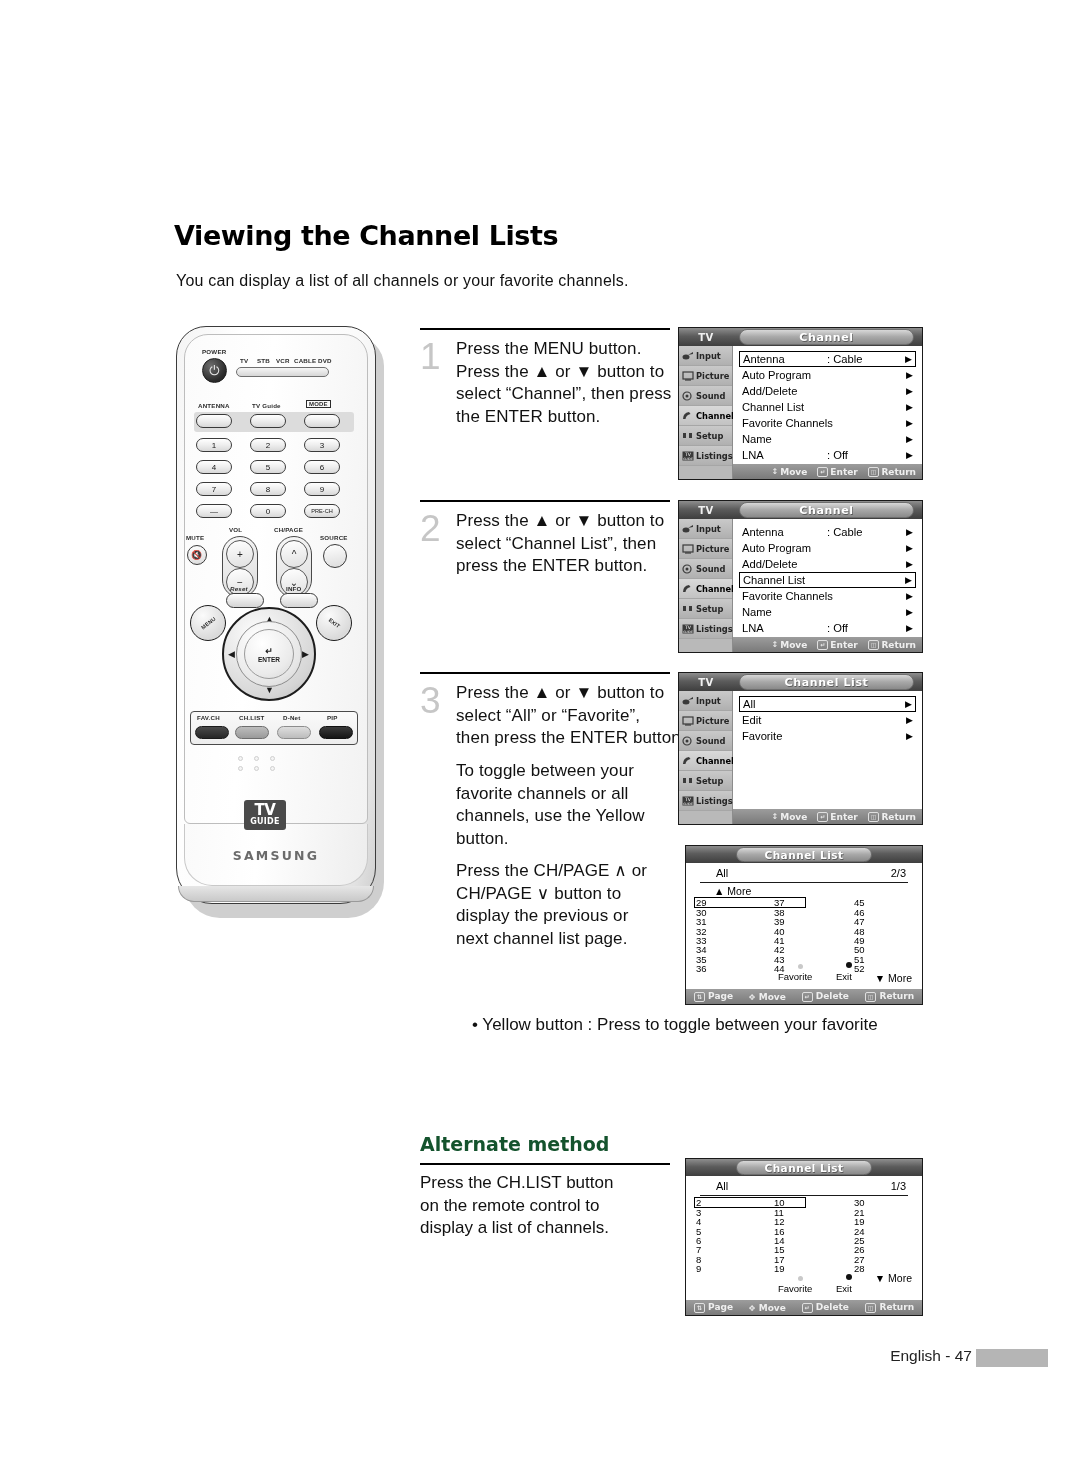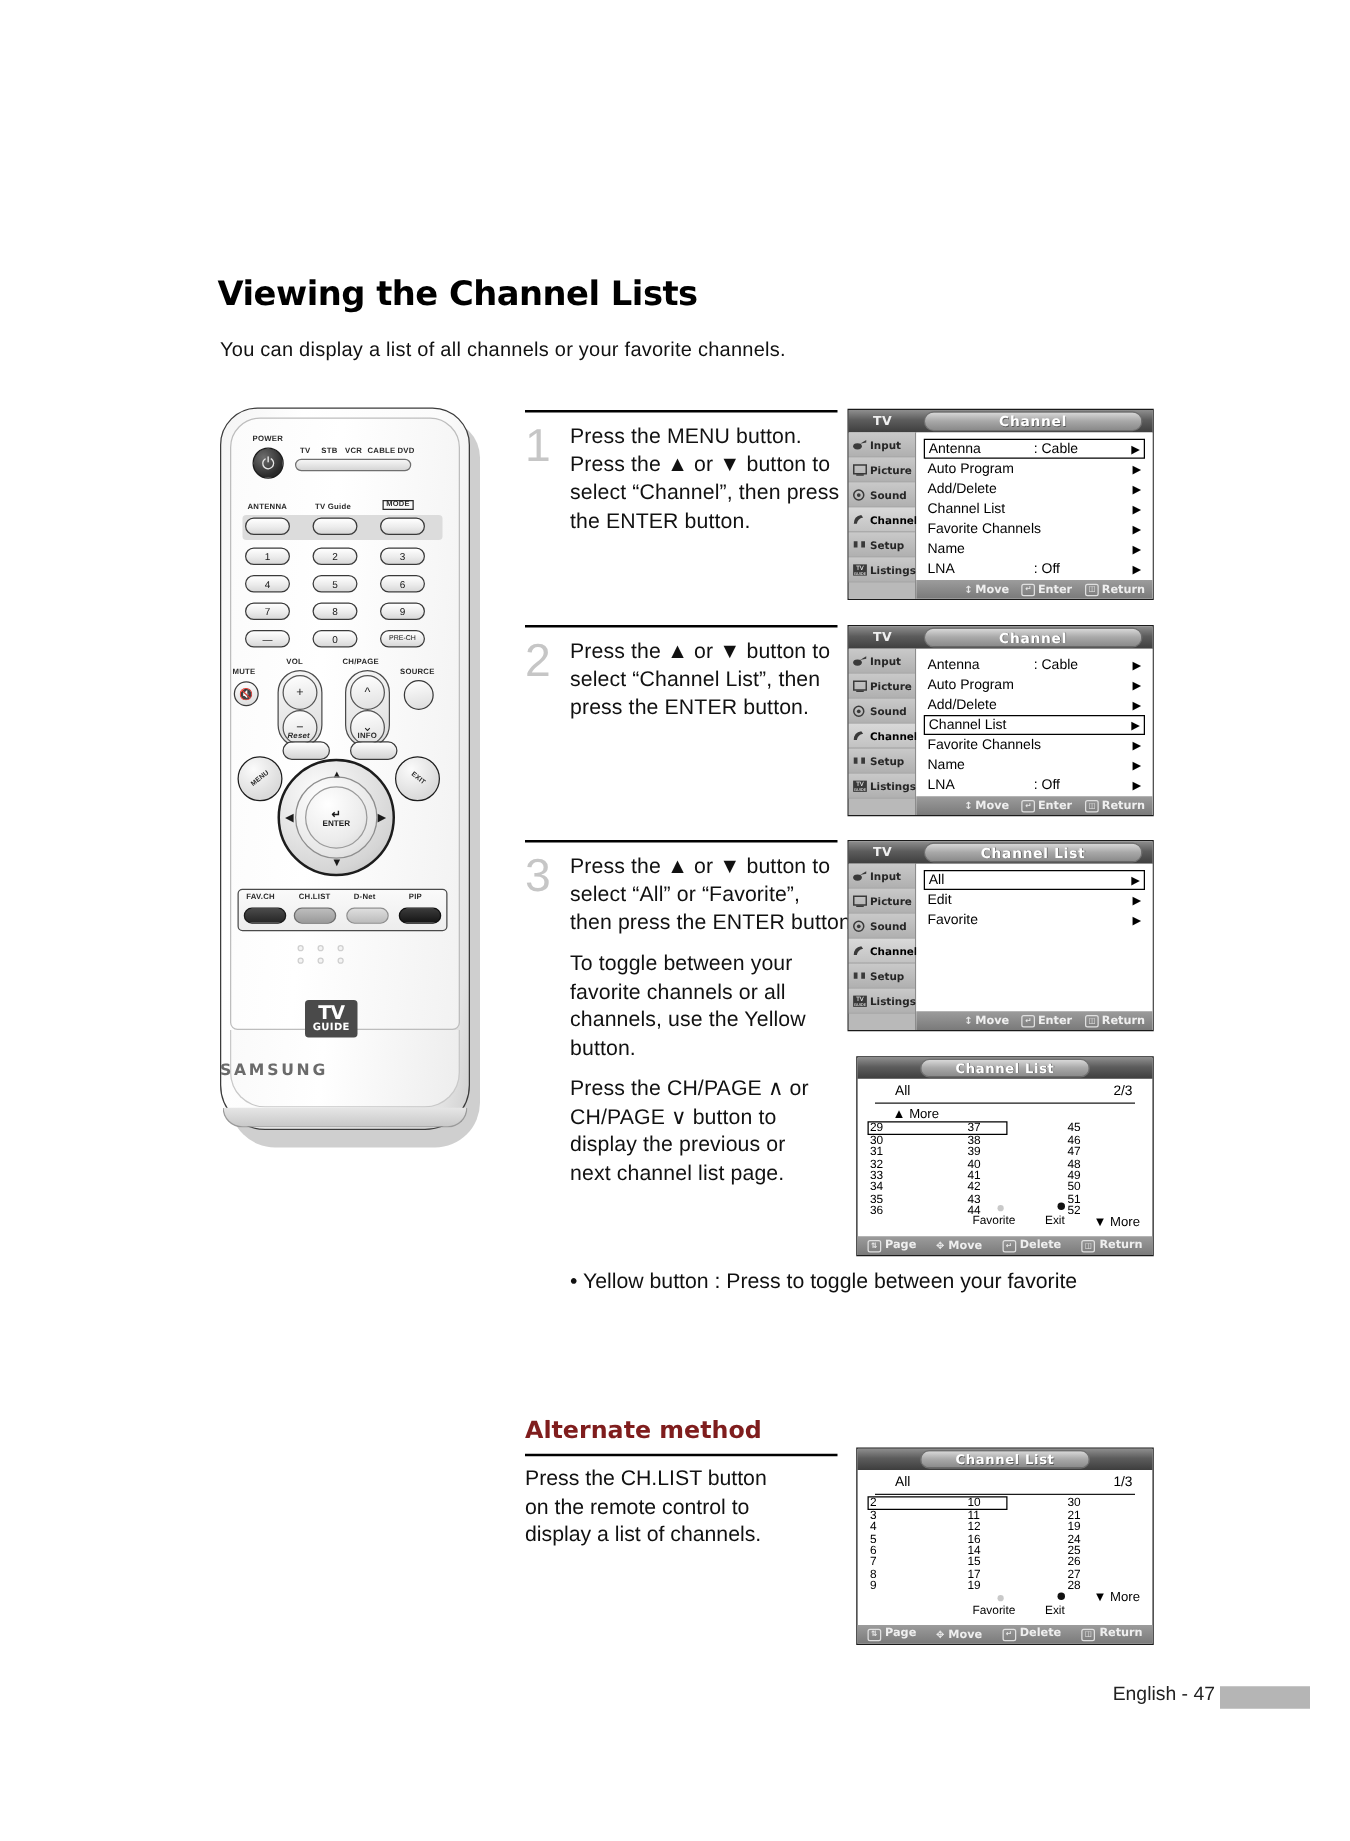--- a/index.html
+++ b/index.html
@@ -209,20 +209,21 @@
   .tvguide-logo .tv {
     font-family:"DejaVu Sans", sans-serif;
     font-weight:bold; font-size:15px; line-height:13px; letter-spacing:-.5px;
   }
   .tvguide-logo .gu {
     font-family:"DejaVu Sans", sans-serif;
     font-weight:bold; font-size:8px; line-height:9px; letter-spacing:.3px;
   }
   .samsung-logo {
     position:absolute; left:0px; top:522px; width:200px;
+    text-align:center;
     font-family:"DejaVu Sans", sans-serif;
     font-weight:bold; font-size:12.5px; letter-spacing:2.2px;
     color:#6b6b6b;
   }
 
   
   .step-rule {
     position:absolute; height:2.2px; background:#000;
   }
   .step-num {
@@ -390,21 +391,21 @@
 
   
   .bullet-block {
     position:absolute;
     font-size:17px; line-height:22px; color:#111;
   }
   #alt-heading {
     position:absolute;
     font-family:"DejaVu Sans", sans-serif;
     font-weight:bold; font-size:19px;
-    color:#7f1d1d;
+    color:#14532d;
   }
   #alt-rule {
     position:absolute; height:2.2px; background:#000;
   }
   #alt-text {
     position:absolute;
     font-size:17px; line-height:22.5px; color:#111;
   }
 
   
@@ -929,21 +930,21 @@
   <div class="cl-legend-lbl" style="left:92px; top:125px;">Favorite</div>
   <div class="cl-legend-lbl" style="left:150px; top:125px;">Exit</div>
   <div class="cl-footer">
     <span class="k"><span class="ficon box">⇅</span> <span>Page</span></span>
     <span class="k"><span class="ficon">✥</span> <span>Move</span></span>
     <span class="k"><span class="ficon box">↵</span> <span>Delete</span></span>
     <span class="k"><span class="ficon box">◫</span> <span>Return</span></span>
   </div>
 </div>
 
-<div class="bullet-block" style="left:456px; top:1014px; width:500px;">
+<div class="bullet-block" style="left:472px; top:1014px; width:500px;">
   <div>• Yellow button : Press to toggle between your favorite</div>
 </div>
 
 <div id="alt-heading" style="left: 420px; top: 1133px;">Alternate method</div>
 <div id="alt-rule" style="left:420px; top:1163px; width:250px;"></div>
 <div id="alt-text" style="left:420px; top:1172px; width:260px;">
   <div>Press the CH.LIST button</div>
   <div>on the remote control to</div>
   <div>display a list of channels.</div>
 </div>

